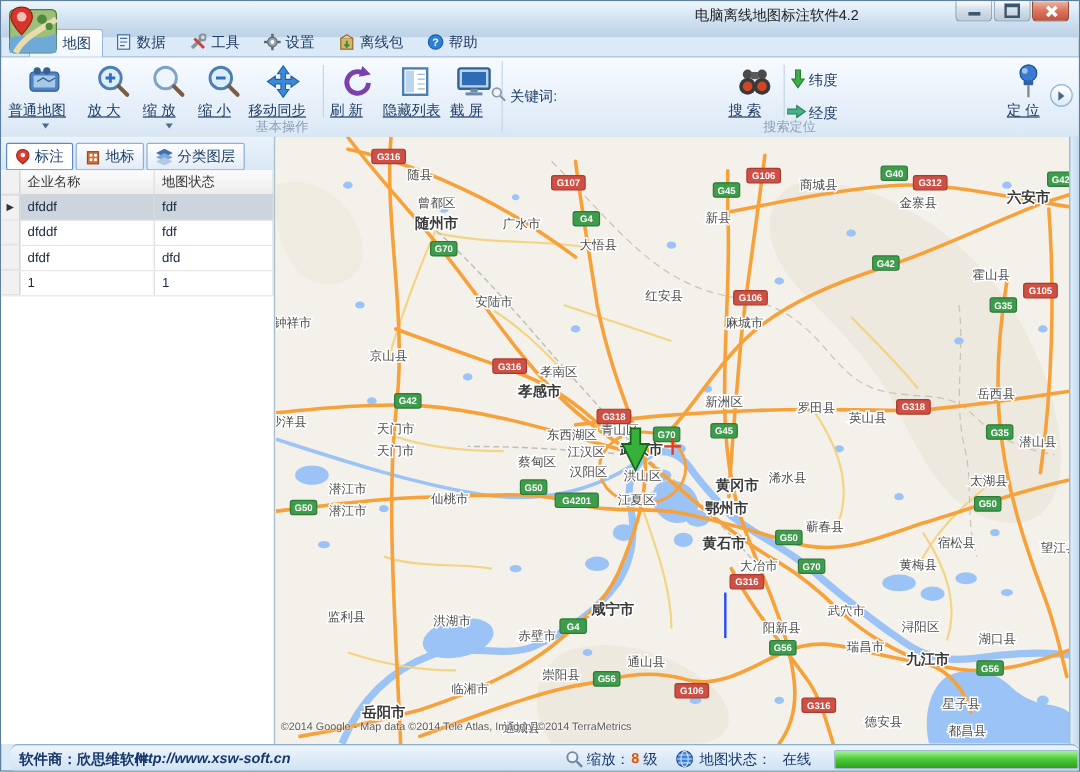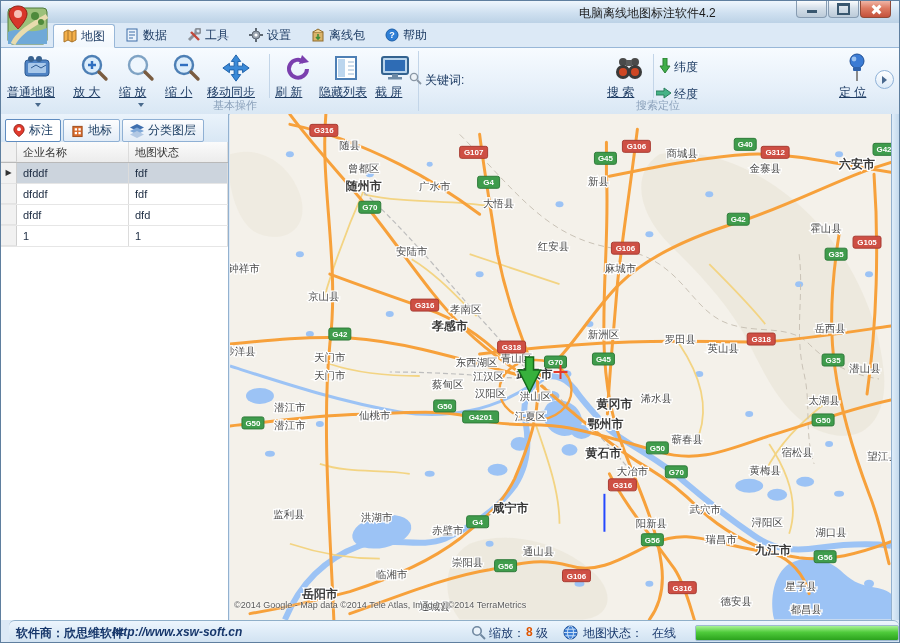--- a/index.html
+++ b/index.html
@@ -1,35 +1,35 @@
 <!DOCTYPE html>
 <html><head>
 <meta charset="utf-8">
 <style>
   html,body{margin:0;padding:0;background:#8ea6bd;}
   .window{position:relative;width:900px;height:643px;background:#dce9f6;overflow:hidden;
     font-family:"Liberation Sans","DejaVu Sans",sans-serif;border:1px solid #5f7f9f;box-sizing:border-box;}
   
-  .titlebar{position:absolute;left:0;top:0;right:0;height:22px;
+  .titlebar{position:absolute;left:0;top:0;right:0;height:30px;
     background:linear-gradient(#eef6fd,#cfe0f0 55%,#bcd2e6);}
   .apptitle{position:absolute;left:578px;top:4px;font-size:12px;color:#1c1c1c;white-space:nowrap;}
   .wctrl{position:absolute;right:8px;top:0;display:flex;}
   .wbtn{width:29px;height:16px;margin-left:1px;border:1px solid #879cb2;border-top:none;
     border-radius:0 0 4px 4px;background:linear-gradient(#fbfdfe,#d4dfe9 45%,#bccbd9);
     display:flex;align-items:center;justify-content:center;cursor:default;}
   .wbtn.close{background:linear-gradient(#f0b5a6,#dd7a62 45%,#c4513b);border-color:#8f4a38;}
   .g-min{width:10px;height:3px;background:#39576f;margin-top:5px;}
   .g-max{width:9px;height:7px;border:2px solid #39576f;border-top-width:3px;}
   .g-close{position:relative;width:10px;height:9px;}
   .g-close::before,.g-close::after{content:"";position:absolute;left:4px;top:-1px;width:3px;height:11px;background:#fff;}
   .g-close::before{transform:rotate(45deg);} .g-close::after{transform:rotate(-45deg);}
   .appicon{position:absolute;left:4px;top:1px;z-index:40;}
   
   .tabstrip{position:absolute;left:0;top:22px;right:0;height:25px;display:flex;align-items:flex-end;
-    padding-left:52px;box-sizing:border-box;border-bottom:1px solid #98b7d8;}
+    padding-left:23px;box-sizing:border-box;border-bottom:1px solid #98b7d8;}
   .rtab{height:22px;padding:0 9px;display:flex;align-items:center;gap:4px;font-size:12px;color:#1e3c64;
     border:1px solid transparent;border-radius:3px 3px 0 0;white-space:nowrap;cursor:default;}
   .rtab.active{background:linear-gradient(#ffffff,#f1f7fd);border-color:#98b7d8;border-bottom-color:#f6fafd;margin-bottom:-1px;}
   
   .ribbon{position:absolute;left:0;top:47px;right:0;height:66px;
     background:linear-gradient(#f7fbff,#e5eff9 65%,#d9e7f4);border-bottom:1px solid #b6cce2;}
   .rbtn{position:absolute;top:3px;font-size:12px;color:#1e3c64;white-space:nowrap;cursor:default;text-decoration:underline;}
   .rbtn .ic{height:33px;display:flex;align-items:center;justify-content:center;}
   .dd{width:0;height:0;border-left:3px solid transparent;border-right:3px solid transparent;
     border-top:4px solid #4a6a8c;margin:2px auto 0;}

